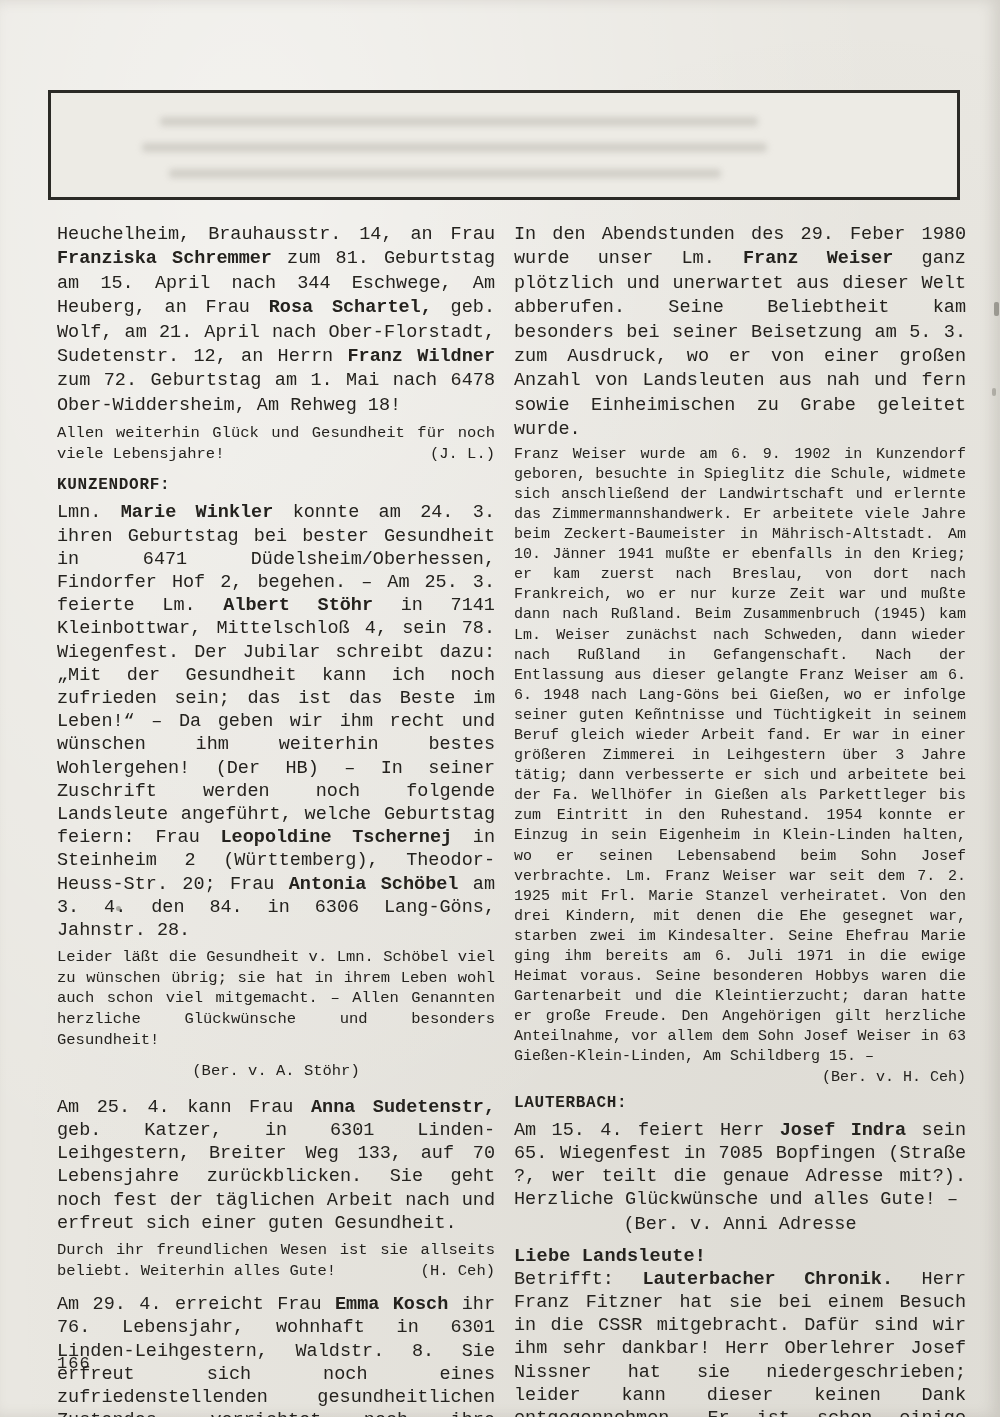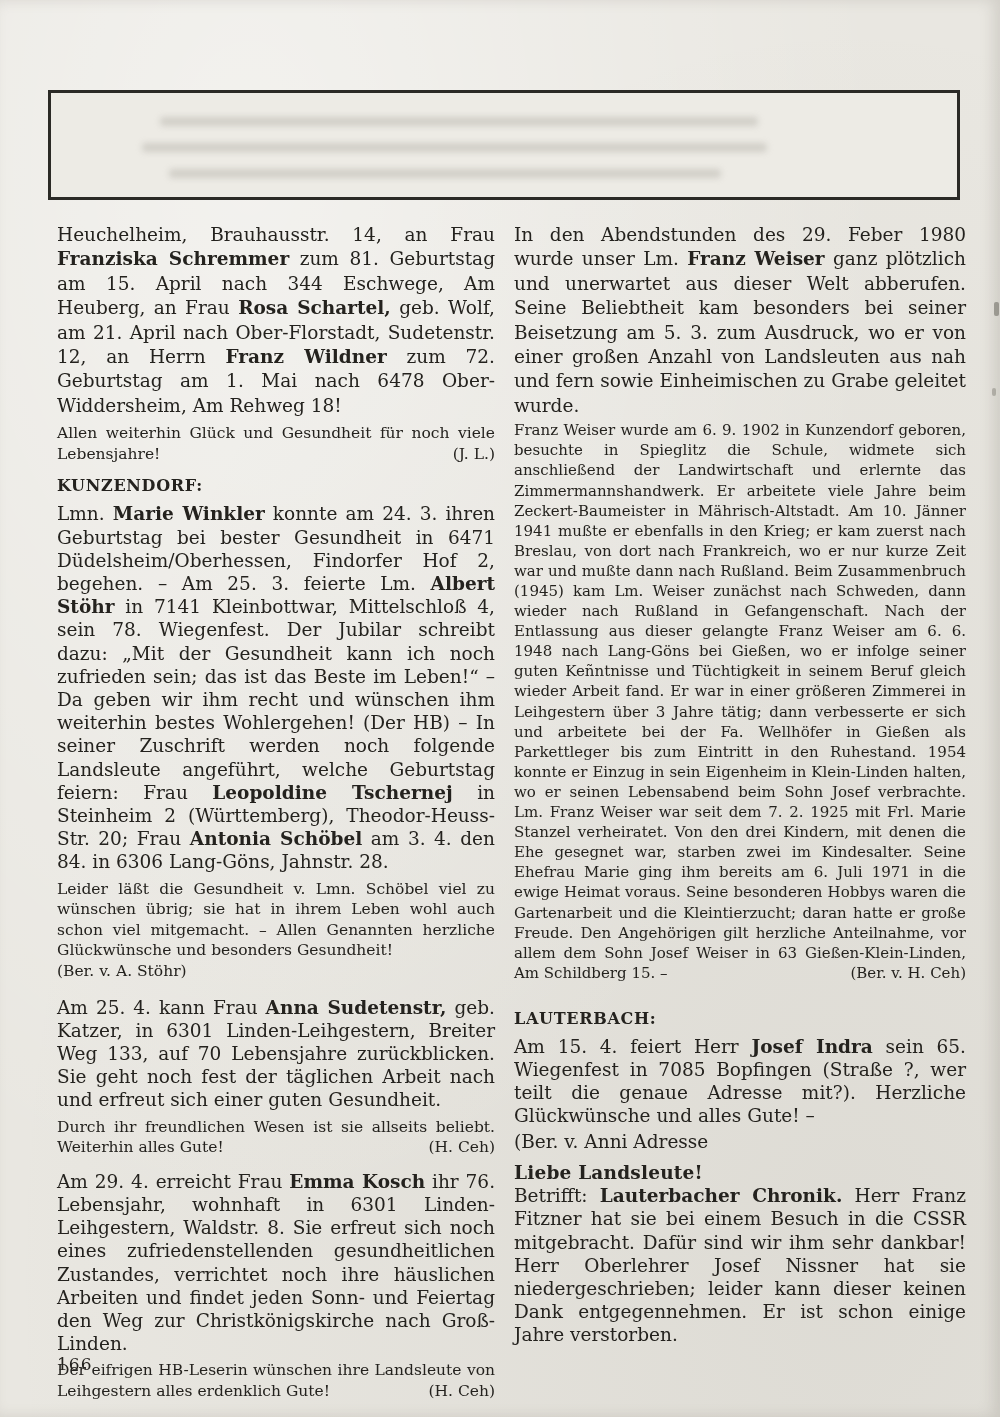--- a/index.html
+++ b/index.html
@@ -9,20 +9,21 @@
     background:#dddbd5;
   }
   .page {
     position:relative; width:1000px; height:1417px; overflow:hidden;
     background:
       radial-gradient(ellipse at 25% 12%, rgba(255,255,255,0.45), rgba(255,255,255,0) 60%),
       radial-gradient(ellipse at 85% 90%, rgba(120,115,100,0.10), rgba(120,115,100,0) 70%),
       #e9e7e1;
     color:#24221e;
     box-shadow: inset -7px 0 14px rgba(110,106,96,0.18);
+    font-family: Liberation Mono, monospace;
   }
   
   .top-box {
     position:absolute; left:48px; top:90px; width:906px; height:104px;
     border:3px solid #2b2a26; background:#edebe5;
   }
   .bleed { position:absolute; background:rgba(145,142,131,0.30); filter:blur(3px); border-radius:4px; height:9px; }
   .bleed1 { left:12%; top:24px;  width:66%; }
   .bleed2 { left:10%; top:50px;  width:69%; }
   .bleed3 { left:13%; top:76px;  width:61%; }
@@ -33,21 +34,21 @@
   .col-right { left:514px; width:452px; }
 
   .para  { margin:0 0 5px 0; font-size:18.5px; line-height:23.2px; }
   .para.loose { line-height:24.4px; }
   .note  { margin:0 0 12px 0; font-size:15.5px; line-height:20.6px; }
   .obit  { margin:0 0 26px 0; font-size:15px; line-height:20.1px; }
   .heading { margin:4px 0 7px 0; font-size:16px; font-weight:bold; letter-spacing:0.7px; }
   .subheading { margin:8px 0 0 0; font-size:18.5px; font-weight:bold; letter-spacing:0.2px; line-height:23.2px; }
   b { font-weight:bold; }
   .sig { float:right; padding-left:14px; }
-  .sig-line { text-align:left; margin:0 0 14px 0; font-size:15.5px; line-height:20.6px; }
+  .sig-line { text-align:center; margin:0 0 14px 0; font-size:15.5px; line-height:20.6px; }
   .sig-line.big { font-size:18.5px; line-height:23.2px; margin:2px 0 8px 0; }
 
   .page-number { position:absolute; left:57px; top:1354px; font-size:17px; letter-spacing:1px; }
 
   
   .speck { position:absolute; background:#5e5b53; }
   .speck-a { left:994px; top:302px; width:5px; height:14px; opacity:.5; border-radius:2px; }
   .speck-b { left:992px; top:388px; width:4px; height:8px;  opacity:.35; border-radius:2px; }
   .speck-c { left:116px; top:906px; width:5px; height:5px;  opacity:.45; border-radius:50%; }
 </style>
@@ -65,21 +66,21 @@
   <div class="col col-left">
 
     <p class="para loose"><span>Heuchelheim, Brauhausstr. 14, an Frau </span><b>Franziska Schremmer</b><span> zum 81. Geburtstag am 15. April nach 344 Eschwege, Am Heuberg, an Frau </span><b>Rosa Schartel,</b><span> geb. Wolf, am 21. April nach Ober-Florstadt, Sudetenstr. 12, an Herrn </span><b>Franz Wildner</b><span> zum 72. Geburtstag am 1. Mai nach 6478 Ober-Widdersheim, Am Rehweg 18!</span></p>
 
     <p class="note"><span>Allen weiterhin Glück und Gesundheit für noch viele Lebensjahre!</span><span class="sig">(J. L.)</span></p>
 
     <h2 class="heading">KUNZENDORF:</h2>
 
     <p class="para"><span>Lmn. </span><b>Marie Winkler</b><span> konnte am 24. 3. ihren Geburtstag bei bester Gesundheit in 6471 Düdelsheim/Oberhessen, Findorfer Hof 2, begehen. – Am 25. 3. feierte Lm. </span><b>Albert Stöhr</b><span> in 7141 Kleinbottwar, Mittelschloß 4, sein 78. Wiegenfest. Der Jubilar schreibt dazu: „Mit der Gesundheit kann ich noch zufrieden sein; das ist das Beste im Leben!“ – Da geben wir ihm recht und wünschen ihm weiterhin bestes Wohlergehen! (Der HB) – In seiner Zuschrift werden noch folgende Landsleute angeführt, welche Geburtstag feiern: Frau </span><b>Leopoldine Tschernej</b><span> in Steinheim 2 (Württemberg), Theodor-Heuss-Str. 20; Frau </span><b>Antonia Schöbel</b><span> am 3. 4. den 84. in 6306 Lang-Göns, Jahnstr. 28.</span></p>
 
-    <p class="note" style="margin-bottom:0;"><span>Leider läßt die Gesundheit v. Lmn. Schöbel viel zu wünschen übrig; sie hat in ihrem Leben wohl auch schon viel mitgemacht. – Allen Genannten herzliche Glückwünsche und besonders Gesundheit!</span></p>
+    <p class="note" style="margin-bottom:11px;"><span>Leider läßt die Gesundheit v. Lmn. Schöbel viel zu wünschen übrig; sie hat in ihrem Leben wohl auch schon viel mitgemacht. – Allen Genannten herzliche Glückwünsche und besonders Gesundheit!</span></p>
     <p class="sig-line"><span>(Ber. v. A. Stöhr)</span></p>
 
     <p class="para"><span>Am 25. 4. kann Frau </span><b>Anna Sudetenstr,</b><span> geb. Katzer, in 6301 Linden-Leihgestern, Breiter Weg 133, auf 70 Lebensjahre zurückblicken. Sie geht noch fest der täglichen Arbeit nach und erfreut sich einer guten Gesundheit.</span></p>
 
     <p class="note"><span>Durch ihr freundlichen Wesen ist sie allseits beliebt. Weiterhin alles Gute!</span><span class="sig">(H. Ceh)</span></p>
 
     <p class="para"><span>Am 29. 4. erreicht Frau </span><b>Emma Kosch</b><span> ihr 76. Lebensjahr, wohnhaft in 6301 Linden-Leihgestern, Waldstr. 8. Sie erfreut sich noch eines zufriedenstellenden gesundheitlichen Zustandes, verrichtet noch ihre häuslichen Arbeiten und findet jeden Sonn- und Feiertag den Weg zur Christkönigskirche nach Groß-Linden.</span></p>
 
     <p class="note" style="margin-bottom:0;"><span>Der eifrigen HB-Leserin wünschen ihre Landsleute von Leihgestern alles erdenklich Gute!</span><span class="sig">(H. Ceh)</span></p>
 

